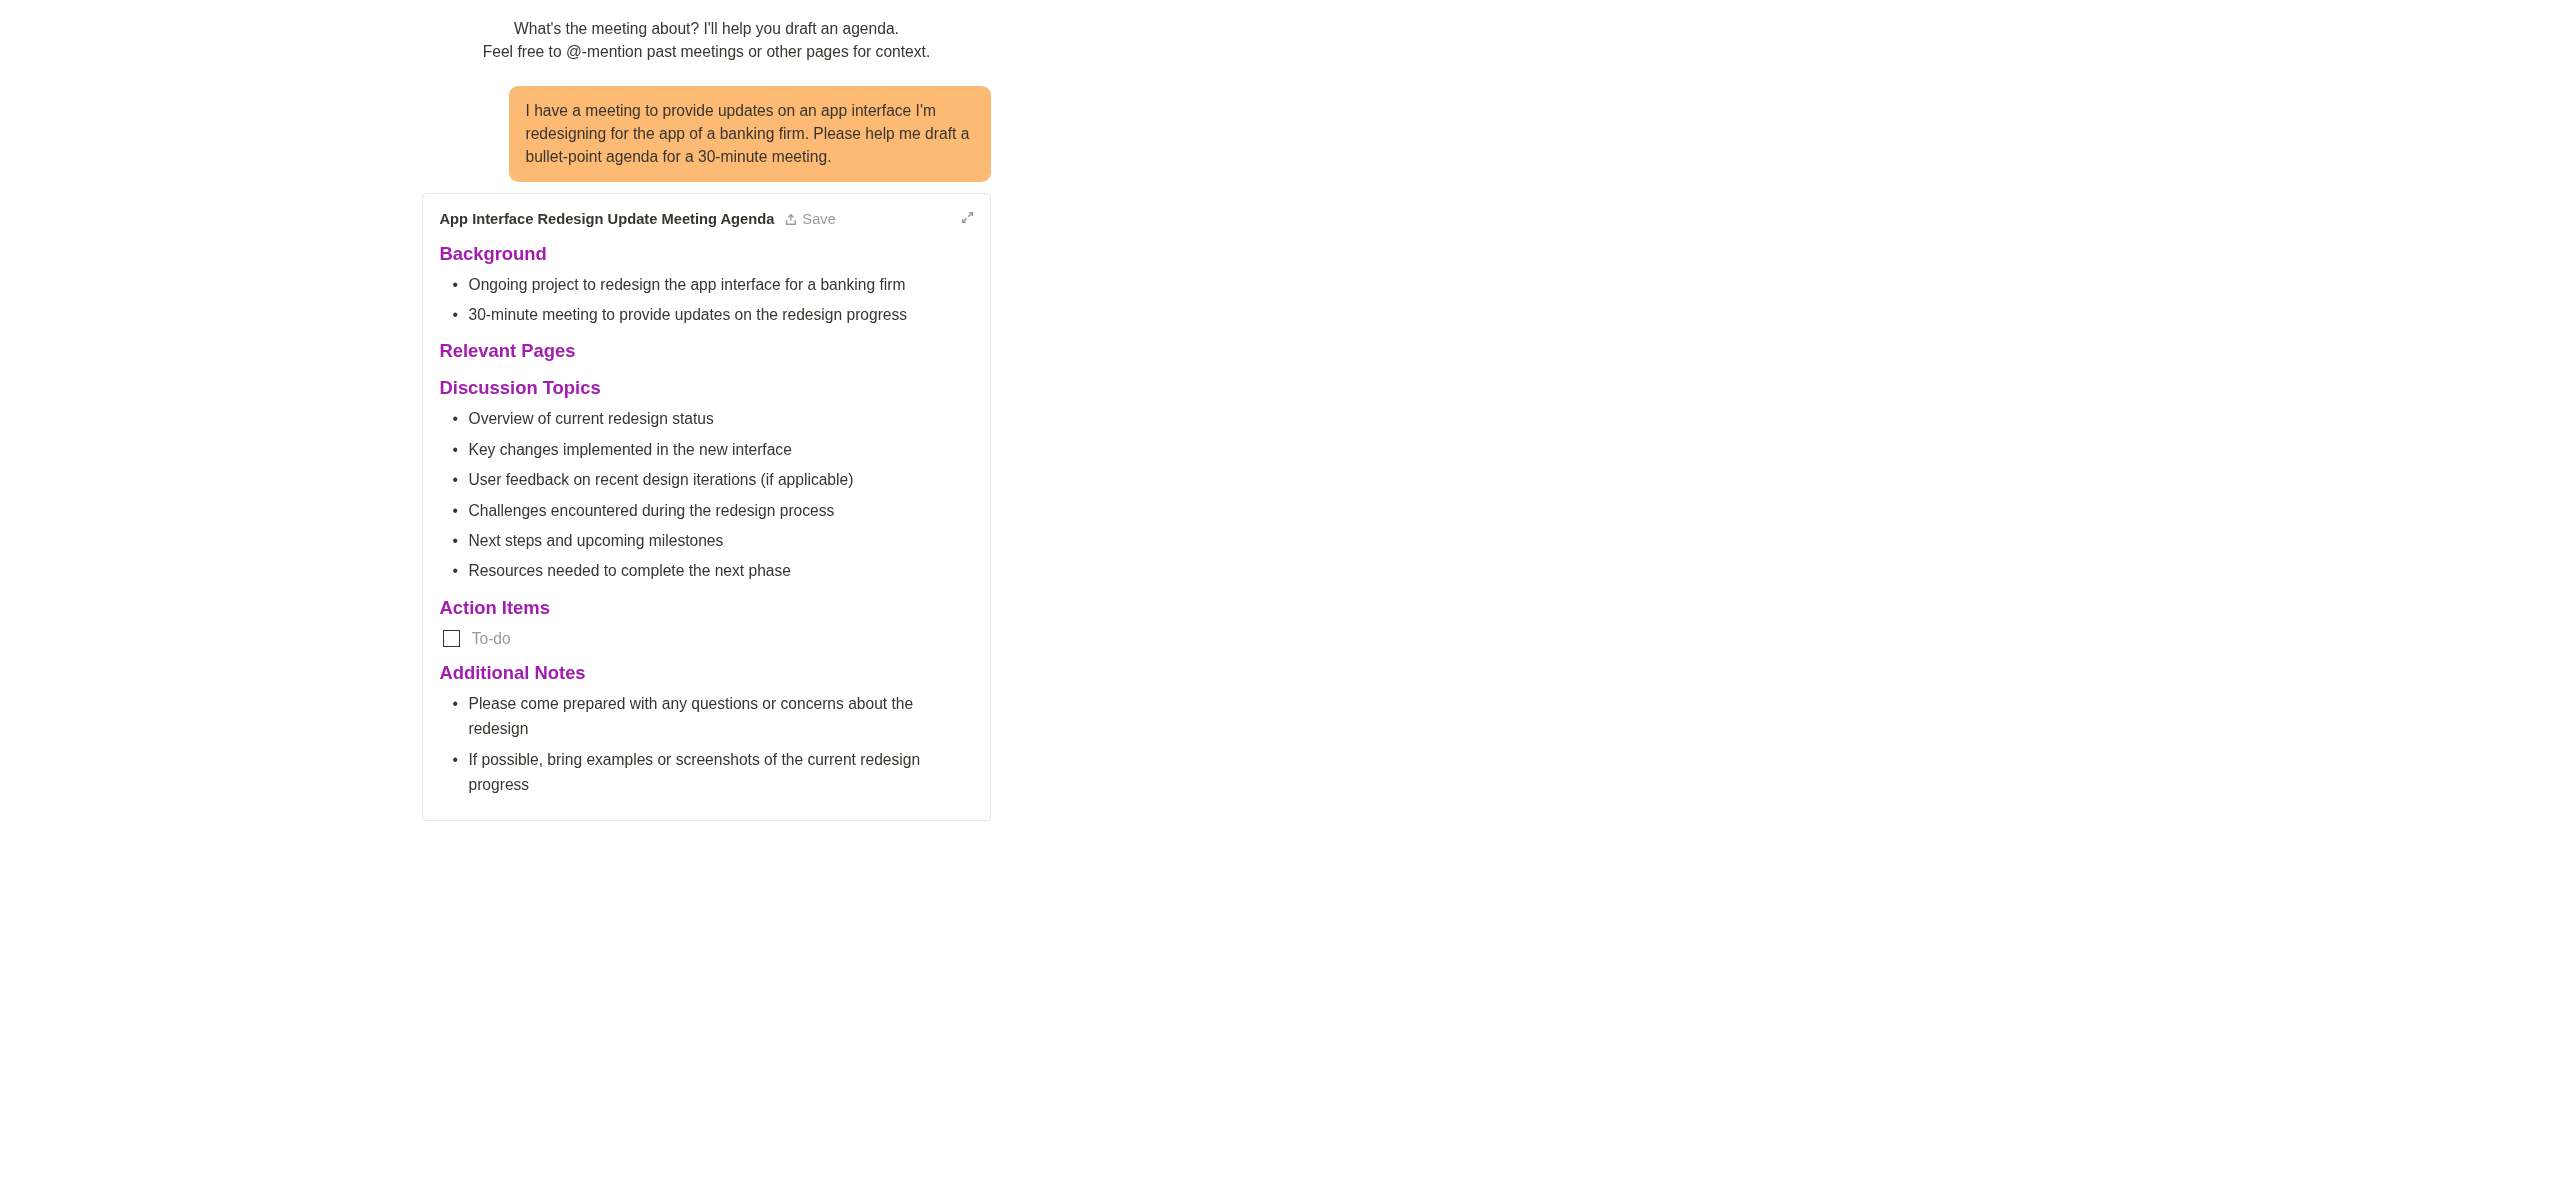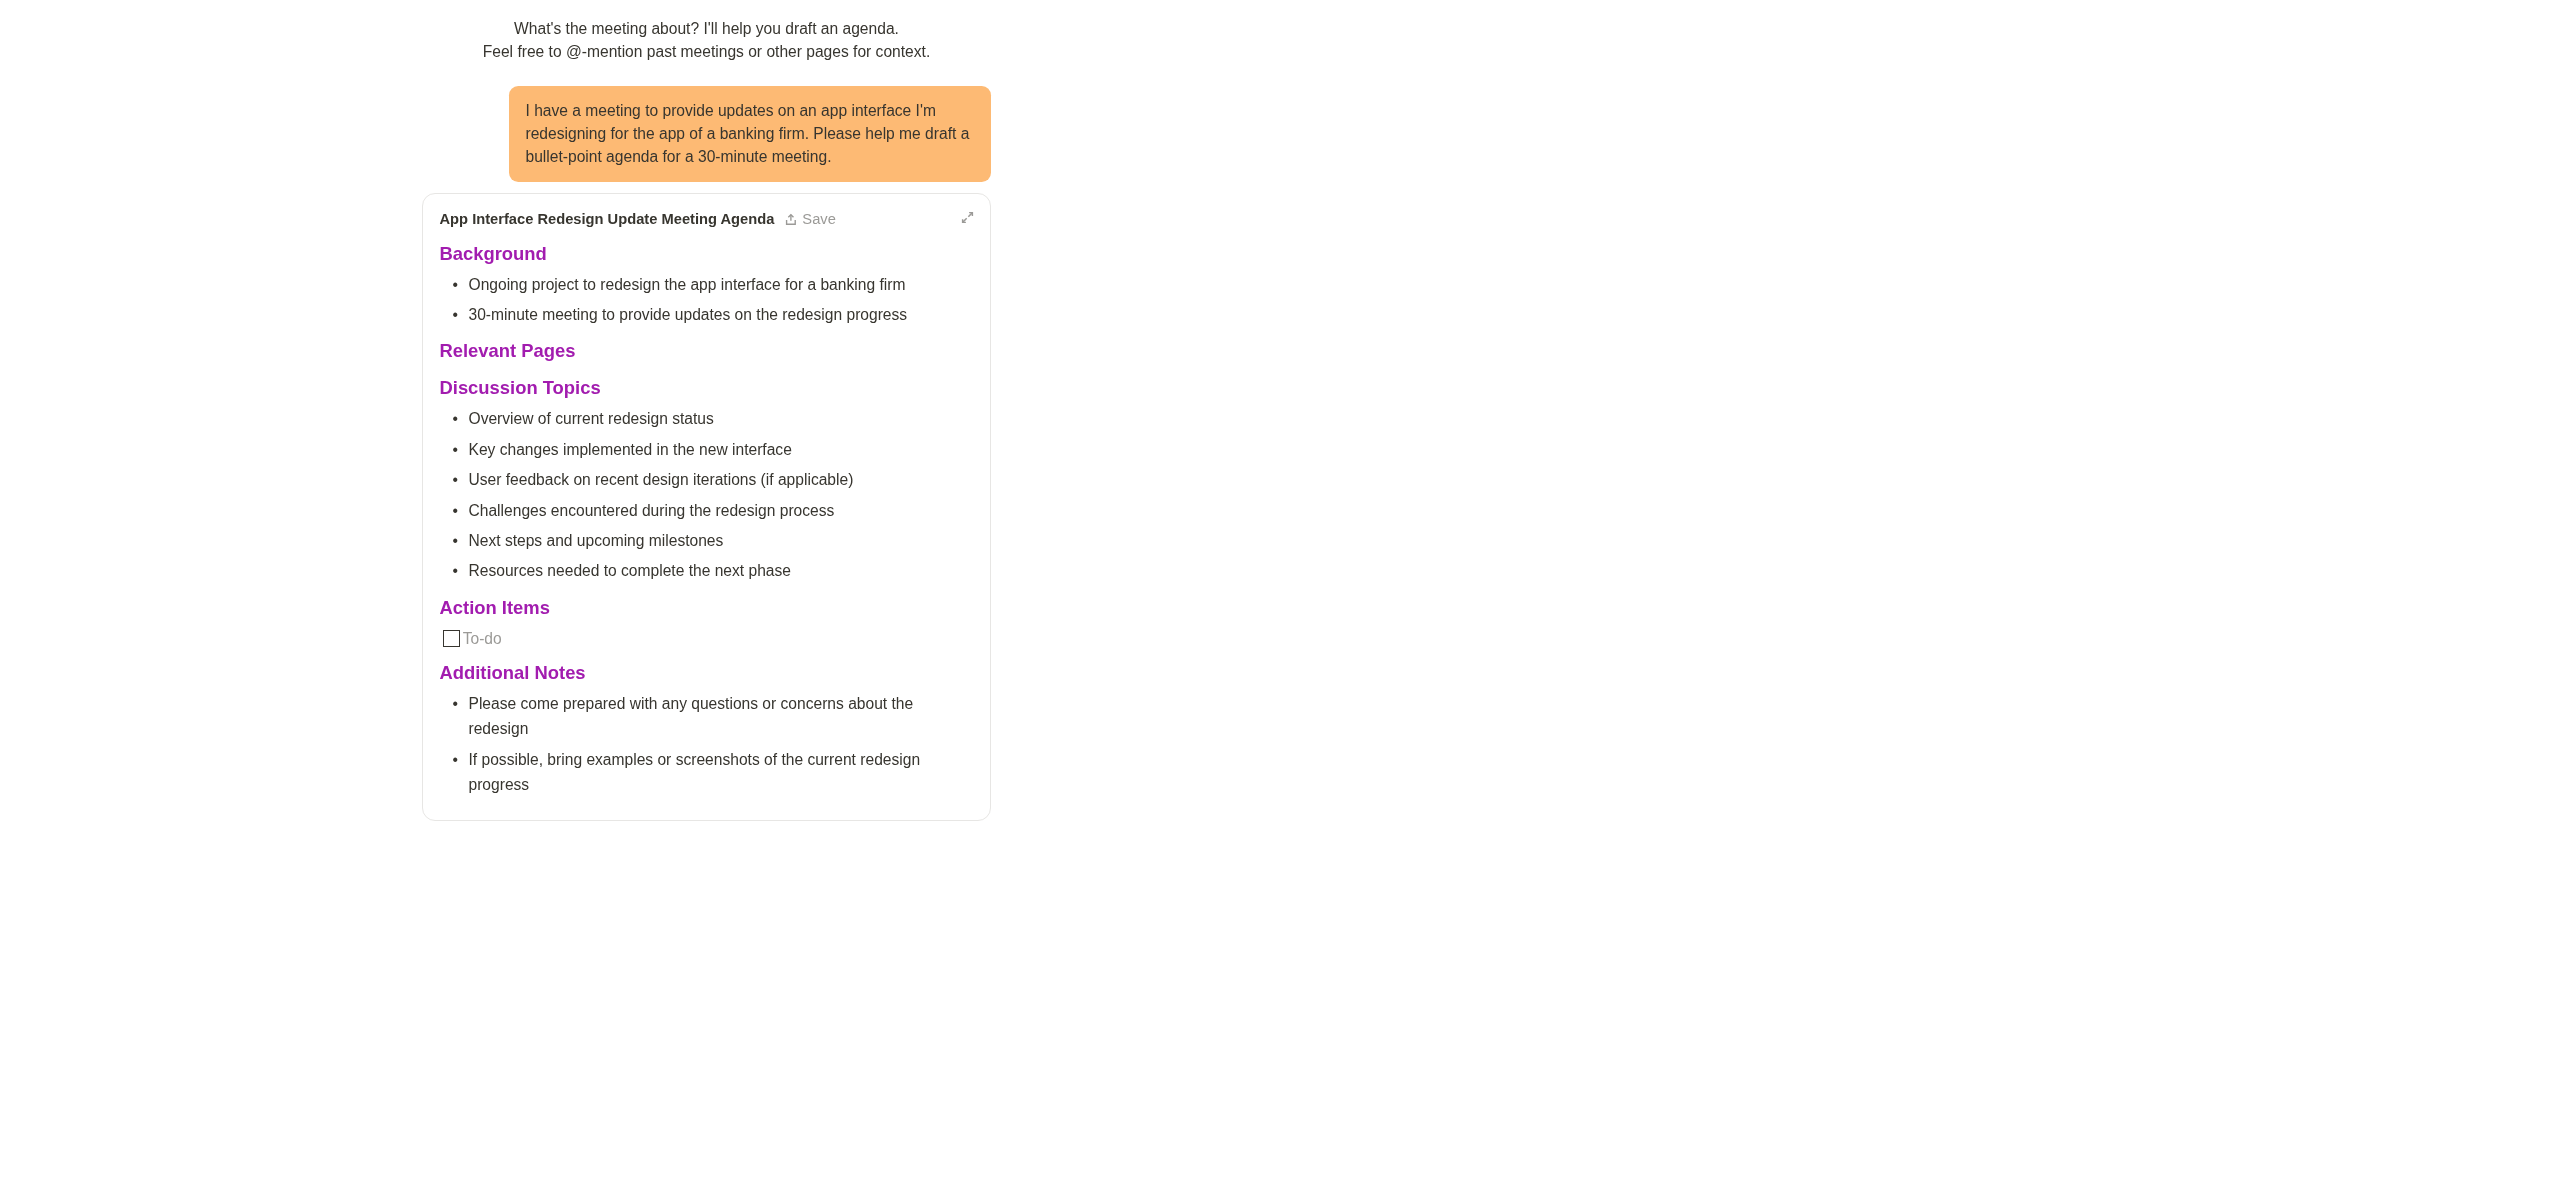--- a/index.html
+++ b/index.html
@@ -32,21 +32,21 @@
       border-radius: 9.2px;
       padding: 13px 16.5px;
       margin-left: 87px;
       font-size: 15.6px;
       color: #37352f;
       line-height: 1.5;
       margin-bottom: 11px;
     }
     .agenda-card {
       border: 0.9px solid #e7e6e4;
-      border-radius: 13px;
+      border-radius: 4px;
       padding: 14.7px 16.5px 16.5px 16.5px;
       position: relative;
     }
     .card-header {
       display: flex;
       align-items: center;
       gap: 9.2px;
       margin-bottom: 9.2px;
     }
     .card-title {
@@ -101,21 +101,21 @@
       content: "•";
       position: absolute;
       left: 13px;
       top: 0;
       font-size: 15.6px;
       color: #37352f;
     }
     .todo-row {
       display: flex;
       align-items: center;
-      gap: 3px;
+      gap: 12px;
       padding-left: 3.7px;
       margin-top: 2px;
       margin-bottom: 7.3px;
     }
     .todo-checkbox {
       width: 16.5px;
       height: 16.5px;
       border: 1.8px solid #37352f;
       background: #fff;
       cursor: pointer;

